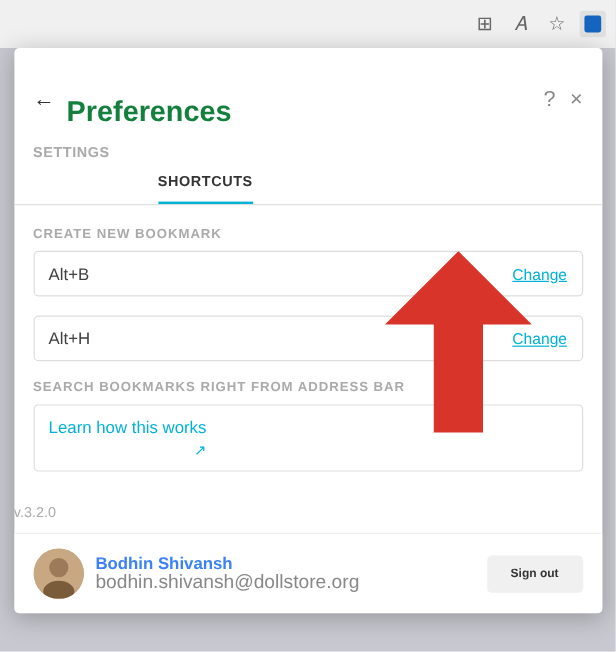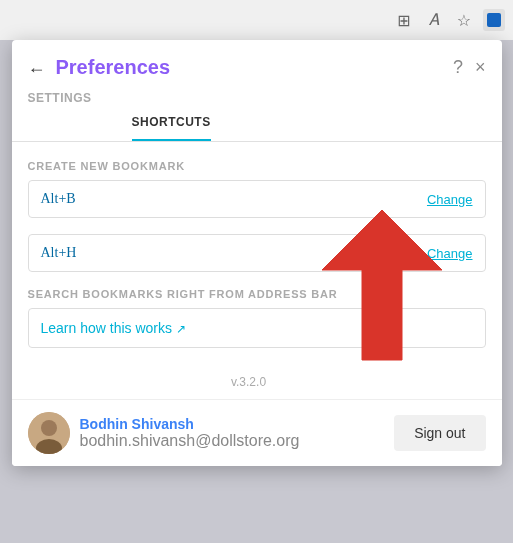--- a/index.html
+++ b/index.html
@@ -62,23 +62,24 @@
     }
 
     .back-arrow {
       color: #333;
       font-size: 18px;
       cursor: pointer;
       text-decoration: none;
     }
 
     .panel-title {
-      font-size: 20px;
+      font-size: 24px;
       font-weight: 700;
-      color: #8b5cf6;
+      color: #15803d;
+      margin-top: 24px;
     }
 
     .panel-header-right {
       display: flex;
       align-items: center;
       gap: 12px;
     }
 
     .header-icon {
       color: #888;
@@ -128,22 +129,21 @@
       align-items: center;
       border: 1px solid #ddd;
       border-radius: 4px;
       padding: 10px 12px;
       margin-bottom: 16px;
       justify-content: space-between;
     }
 
     .shortcut-key {
       font-size: 14px;
-      color: #0369a1;
-      font-family: Liberation Serif, serif;
+      color: #404040;
     }
 
     .change-btn {
       font-size: 13px;
       color: #00b2d6;
       cursor: pointer;
       background: none;
       border: none;
       font-weight: 500;
       text-decoration: underline;
@@ -156,28 +156,29 @@
       margin-bottom: 12px;
     }
 
     .learn-link {
       font-size: 14px;
       color: #00b2d6;
       text-decoration: none;
       display: inline-flex;
       align-items: flex-end;
       gap: 4px;
+      flex-direction: column;
     }
 
     .external-icon {
       font-size: 12px;
     }
 
     .version {
-      text-align: center;
+      text-align: left;
       font-size: 12px;
       color: #aaa;
       padding: 4px 16px 10px 0;
     }
 
     .footer {
       display: flex;
       align-items: center;
       justify-content: space-between;
       padding: 12px 16px;
@@ -216,22 +217,22 @@
     .user-details .user-email {
       font-size: 16px;
       color: #888;
     }
 
     .sign-out-btn {
       background: #f0f0f0;
       border: none;
       border-radius: 4px;
       padding: 10px 20px;
-      font-size: 14px;
-      font-weight: 400;
+      font-size: 10px;
+      font-weight: 700;
       color: #333;
       cursor: pointer;
     }
 
     
     .arrow-overlay {
       position: absolute;
       top: 150px;
       left: 160px;
       width: 280px;

